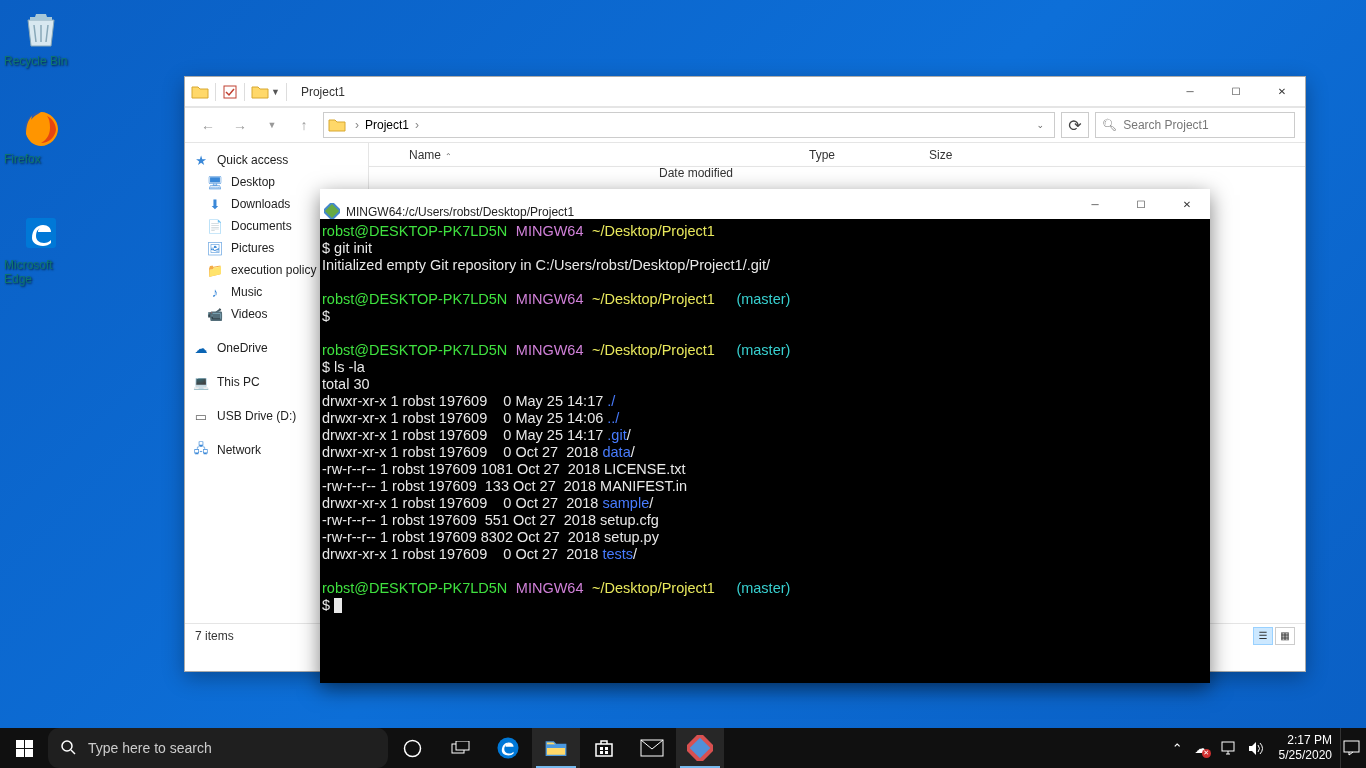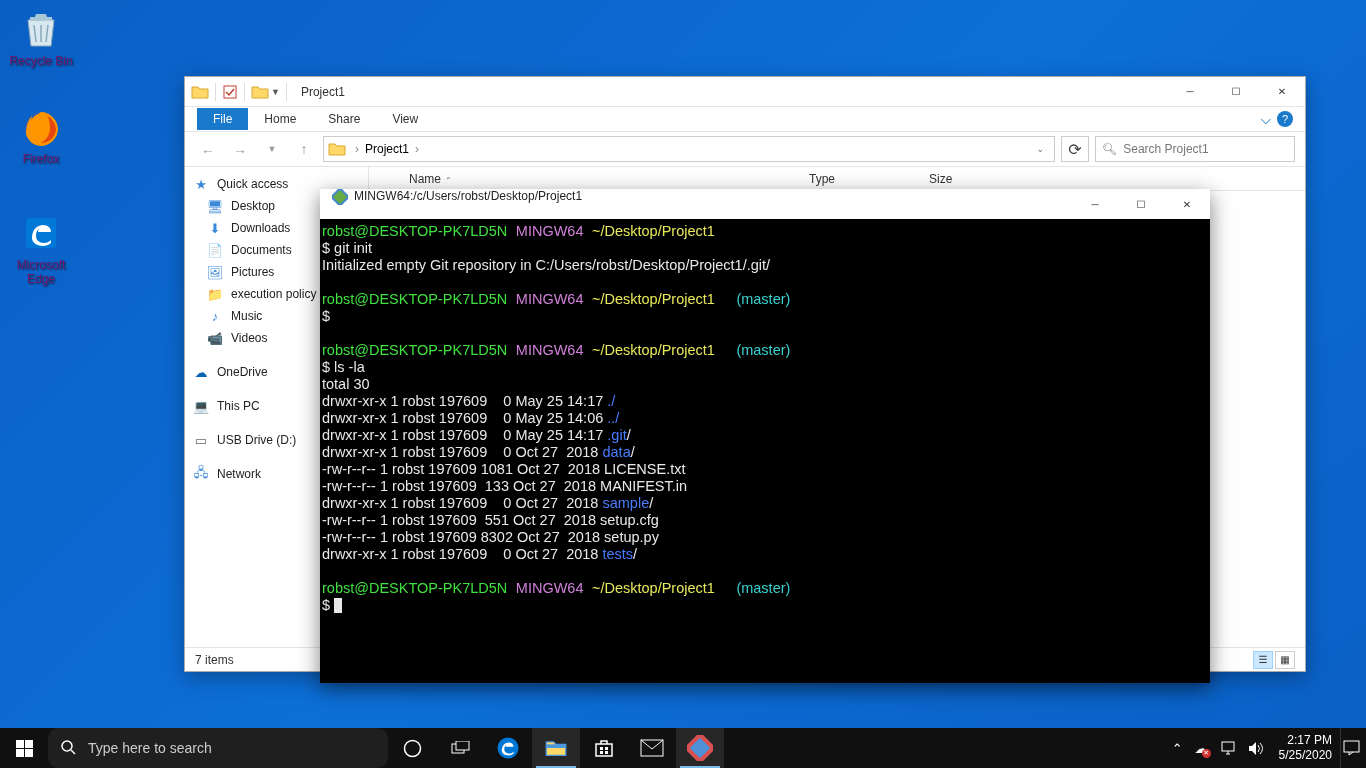--- a/index.html
+++ b/index.html
@@ -1,19 +1,19 @@
 <!DOCTYPE html>
 <html><head>
 <meta charset="utf-8">
 <style>
 * { margin: 0; padding: 0; box-sizing: border-box; font-family: 'Segoe UI', Tahoma, sans-serif; }
 body { width: 1366px; height: 768px; overflow: hidden; background: linear-gradient(135deg, #0a5fc4 0%, #0d6fd8 50%, #0a5fc4 100%); position: relative; }
 
 
-.desktop-icon { position: absolute; width: 74px; text-align: center; color: #701a75; font-size: 12px; text-shadow: 1px 1px 2px rgba(0,0,0,0.7); cursor: pointer; }
+.desktop-icon { position: absolute; width: 74px; color: #0f766e; font-size: 12px; text-shadow: 1px 1px 2px rgba(0,0,0,0.7); cursor: pointer; }
 .desktop-icon .icon-img { width: 42px; height: 42px; margin: 0 auto 4px; display: flex; align-items: center; justify-content: center; }
 
 
 .explorer-window { position: absolute; left: 184px; top: 76px; width: 1122px; height: 596px; background: #fff; border: 1px solid #aaa; box-shadow: 0 6px 20px rgba(0,0,0,0.3); }
 .explorer-titlebar { height: 30px; display: flex; align-items: center; background: #fff; border-bottom: 1px solid #e5e5e5; }
 .explorer-titlebar .title-icons { display: flex; align-items: center; gap: 0; padding-left: 6px; }
 .explorer-titlebar .folder-svg { width: 18px; height: 18px; }
 .explorer-titlebar .sep { width: 1px; height: 18px; background: #ddd; margin: 0 6px; }
 .explorer-titlebar .title-text { font-size: 12px; color: #333; margin-left: 8px; }
 .explorer-titlebar .win-controls { margin-left: auto; display: flex; }
@@ -51,21 +51,21 @@
 .columns-header .col-size { flex: 0 0 80px; }
 .columns-header .sort-arrow { font-size: 8px; color: #666; margin-left: 4px; }
 
 .status-bar { height: 24px; border-top: 1px solid #e5e5e5; display: flex; align-items: center; padding: 0 10px; font-size: 12px; color: #333; }
 .status-bar .view-icons { margin-left: auto; display: flex; gap: 2px; }
 .status-bar .view-ico { width: 20px; height: 18px; border: 1px solid #ccc; display: flex; align-items: center; justify-content: center; font-size: 10px; }
 .status-bar .view-ico.active { background: #cce8ff; border-color: #99d1ff; }
 
 
 .terminal-window { position: absolute; left: 320px; top: 189px; width: 890px; height: 494px; background: #000; box-shadow: 0 6px 20px rgba(0,0,0,0.5); }
-.terminal-titlebar { height: 30px; background: #fff; display: flex; align-items: flex-start; padding-left: 12px; font-size: 12px; color: #222; }
+.terminal-titlebar { height: 30px; background: #fff; display: flex; align-items: flex-end; padding-left: 4px; font-size: 12px; color: #222; }
 .terminal-titlebar .term-ico { width: 16px; height: 16px; margin-right: 6px; }
 .terminal-titlebar .win-controls { margin-left: auto; display: flex; }
 .terminal-titlebar .win-btn { width: 46px; height: 30px; display: flex; align-items: center; justify-content: center; font-size: 10px; color: #333; }
 .terminal-body { padding: 4px 2px; font-family: 'Cascadia Mono','Consolas',monospace; font-size: 14.5px; line-height: 17px; color: #ccc; white-space: pre; }
 .t-green { color: #3fe03f; }
 .t-purple { color: #d080d8; }
 .t-yellow { color: #e8e85c; }
 .t-cyan { color: #38d0d0; margin-left: 13px; }
 .t-blue { color: #487cff; }
 .t-white { color: #e8e8e8; }
@@ -136,28 +136,20 @@
         </svg>
       <span style="font-size:9px;color:#555;margin-left:2px;">▼</span>
       <div class="sep"></div>
     </div>
     <span class="title-text">Project1</span>
     <div class="win-controls">
       <div class="win-btn">─</div>
       <div class="win-btn">☐</div>
       <div class="win-btn win-close">✕</div>
     </div>
-  </div>
-  <div class="ribbon-tabs">
-    <div class="file-tab">File</div>
-    <div class="tab">Home</div>
-    <div class="tab">Share</div>
-    <div class="tab">View</div>
-    <div class="chevron-right">⌵</div>
-    <div class="help-circle">?</div>
   </div>
   <div class="nav-bar">
     <div class="nav-btn">←</div>
     <div class="nav-btn">→</div>
     <div class="nav-btn" style="font-size:9px;">▼</div>
     <div class="nav-btn">↑</div>
     <div class="address">
       <svg class="folder-mini" viewBox="0 0 18 18">
           <path d="M1 4 L7 4 L9 6 L17 6 L17 15 L1 15 Z" fill="#ffd869" stroke="#d8a830"></path>
         </svg>

